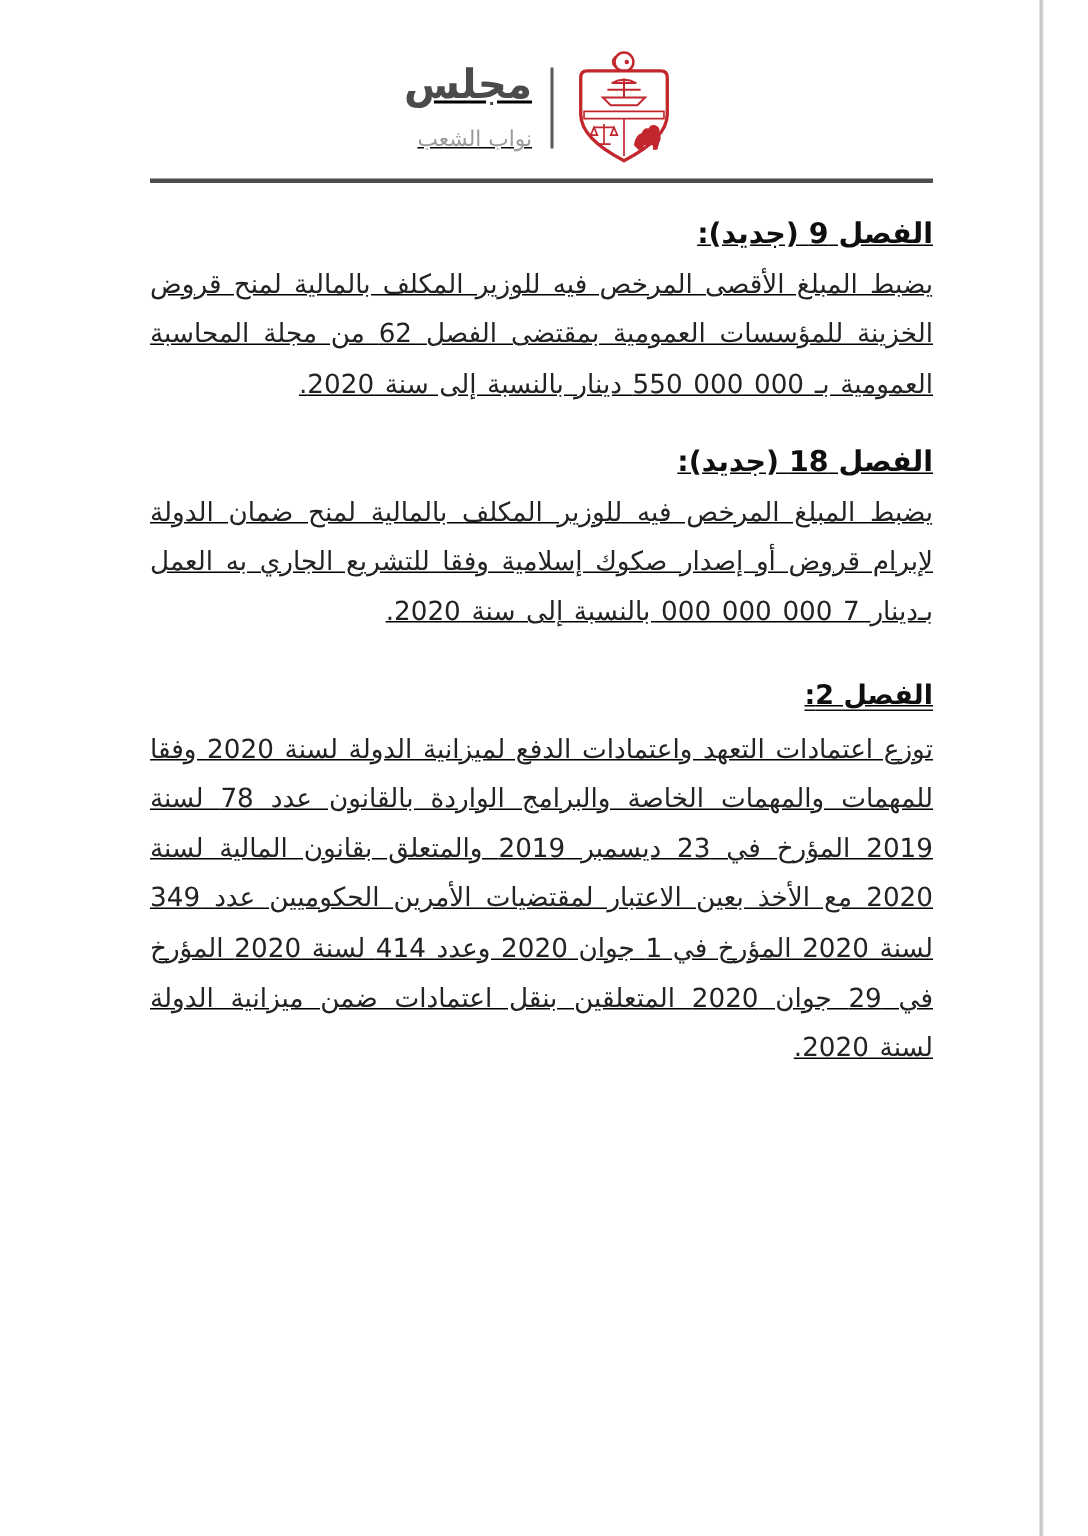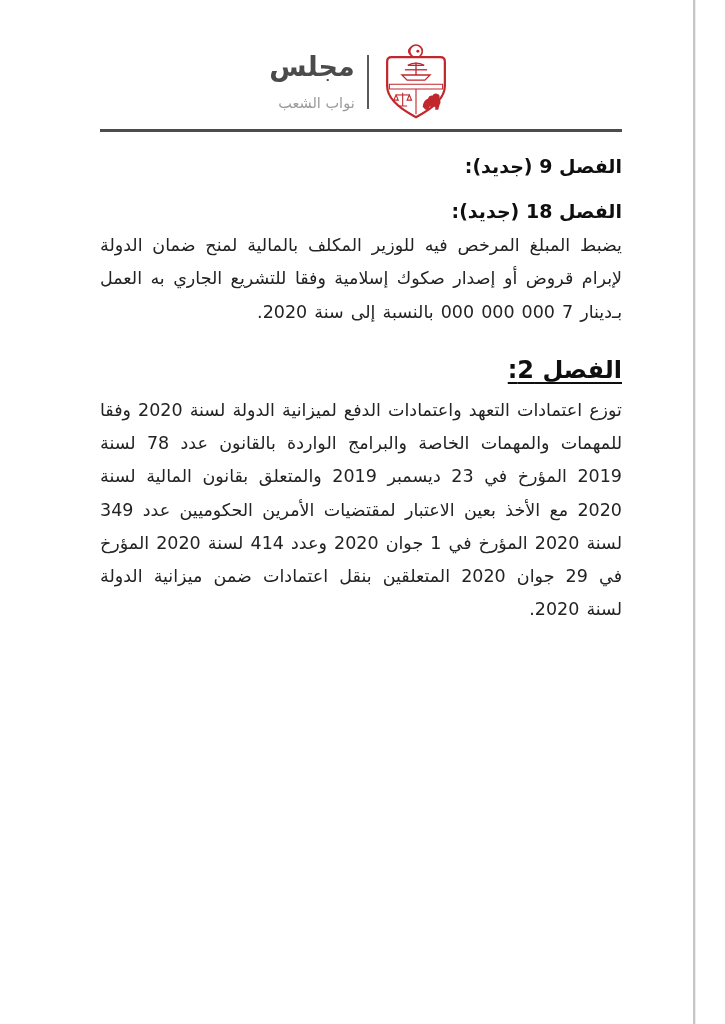--- a/index.html
+++ b/index.html
@@ -1,23 +1,24 @@
 <!DOCTYPE html>
 <html lang="ar"><head>
 <meta charset="utf-8">
 <style>
   * { margin: 0; padding: 0; box-sizing: border-box; }
   html, body { width: 725px; height: 1024px; background: #ffffff; overflow: hidden; }
   body { font-family: "DejaVu Sans", sans-serif; position: relative; }
 
   .page {
     width: 725px; height: 1024px;
-    padding: 42px 103px 0 100px;
+    padding: 32px 103px 0 100px;
     position: relative;
     background: #ffffff;
+    text-decoration: underline;
   }
 
   
   .page-edge {
     position: absolute;
     left: 693px; top: 0;
     width: 2px; height: 1024px;
     background: #c6c6c6;
     box-shadow: 1px 0 0 #ececec;
   }
@@ -62,21 +63,21 @@
     color: #222222;
   }
   .art-heading {
     font-size: 19px;
     font-weight: bold;
     color: #0f0f0f;
     text-align: right;
     margin: 23px 0 7px 0;
   }
   .art-heading.underlined {
-    font-size: 24px;
+    font-size: 18px;
     text-decoration: underline;
     text-underline-offset: 4px;
     margin: 27px 0 10px 0;
   }
   .art-body {
     font-size: 17.5px;
     line-height: 1.9;
     color: #232323;
     margin-bottom: 3px;
     word-spacing: 1.5px;
@@ -128,20 +129,21 @@
       </svg>
     </span>
   </div>
 
   <div class="header-rule"></div>
 
   <div class="content">
 
     <section>
       <h2 class="art-heading">الفصل 9 (جديد):</h2>
+      <p class="art-body"><span>يضبط المبلغ الأقصى المرخص فيه للوزير المكلف بالمالية لمنح قروض الخزينة للمؤسسات العمومية بمقتضى الفصل 62 من مجلة المحاسبة العمومية بـ </span><span dir="ltr" class="amount">550 000 000</span><span> دينار بالنسبة إلى سنة 2020.</span></p>
     </section>
 
     <section>
       <h2 class="art-heading">الفصل 18 (جديد):</h2>
       <p class="art-body"><span>يضبط المبلغ المرخص فيه للوزير المكلف بالمالية لمنح ضمان الدولة لإبرام قروض أو إصدار صكوك إسلامية وفقا للتشريع الجاري به العمل بـ</span><span dir="ltr" class="amount">000 000 000 7 دينار</span><span> بالنسبة إلى سنة 2020.</span></p>
     </section>
 
     <section>
       <h2 class="art-heading underlined">الفصل 2:</h2>
       <p class="art-body">توزع اعتمادات التعهد واعتمادات الدفع لميزانية الدولة لسنة 2020 وفقا للمهمات والمهمات الخاصة والبرامج الواردة بالقانون عدد 78 لسنة 2019 المؤرخ في 23 ديسمبر 2019 والمتعلق بقانون المالية لسنة 2020 مع الأخذ بعين الاعتبار لمقتضيات الأمرين الحكوميين عدد 349 لسنة 2020 المؤرخ في 1 جوان 2020 وعدد 414 لسنة 2020 المؤرخ في 29 جوان 2020 المتعلقين بنقل اعتمادات ضمن ميزانية الدولة لسنة 2020.</p>

